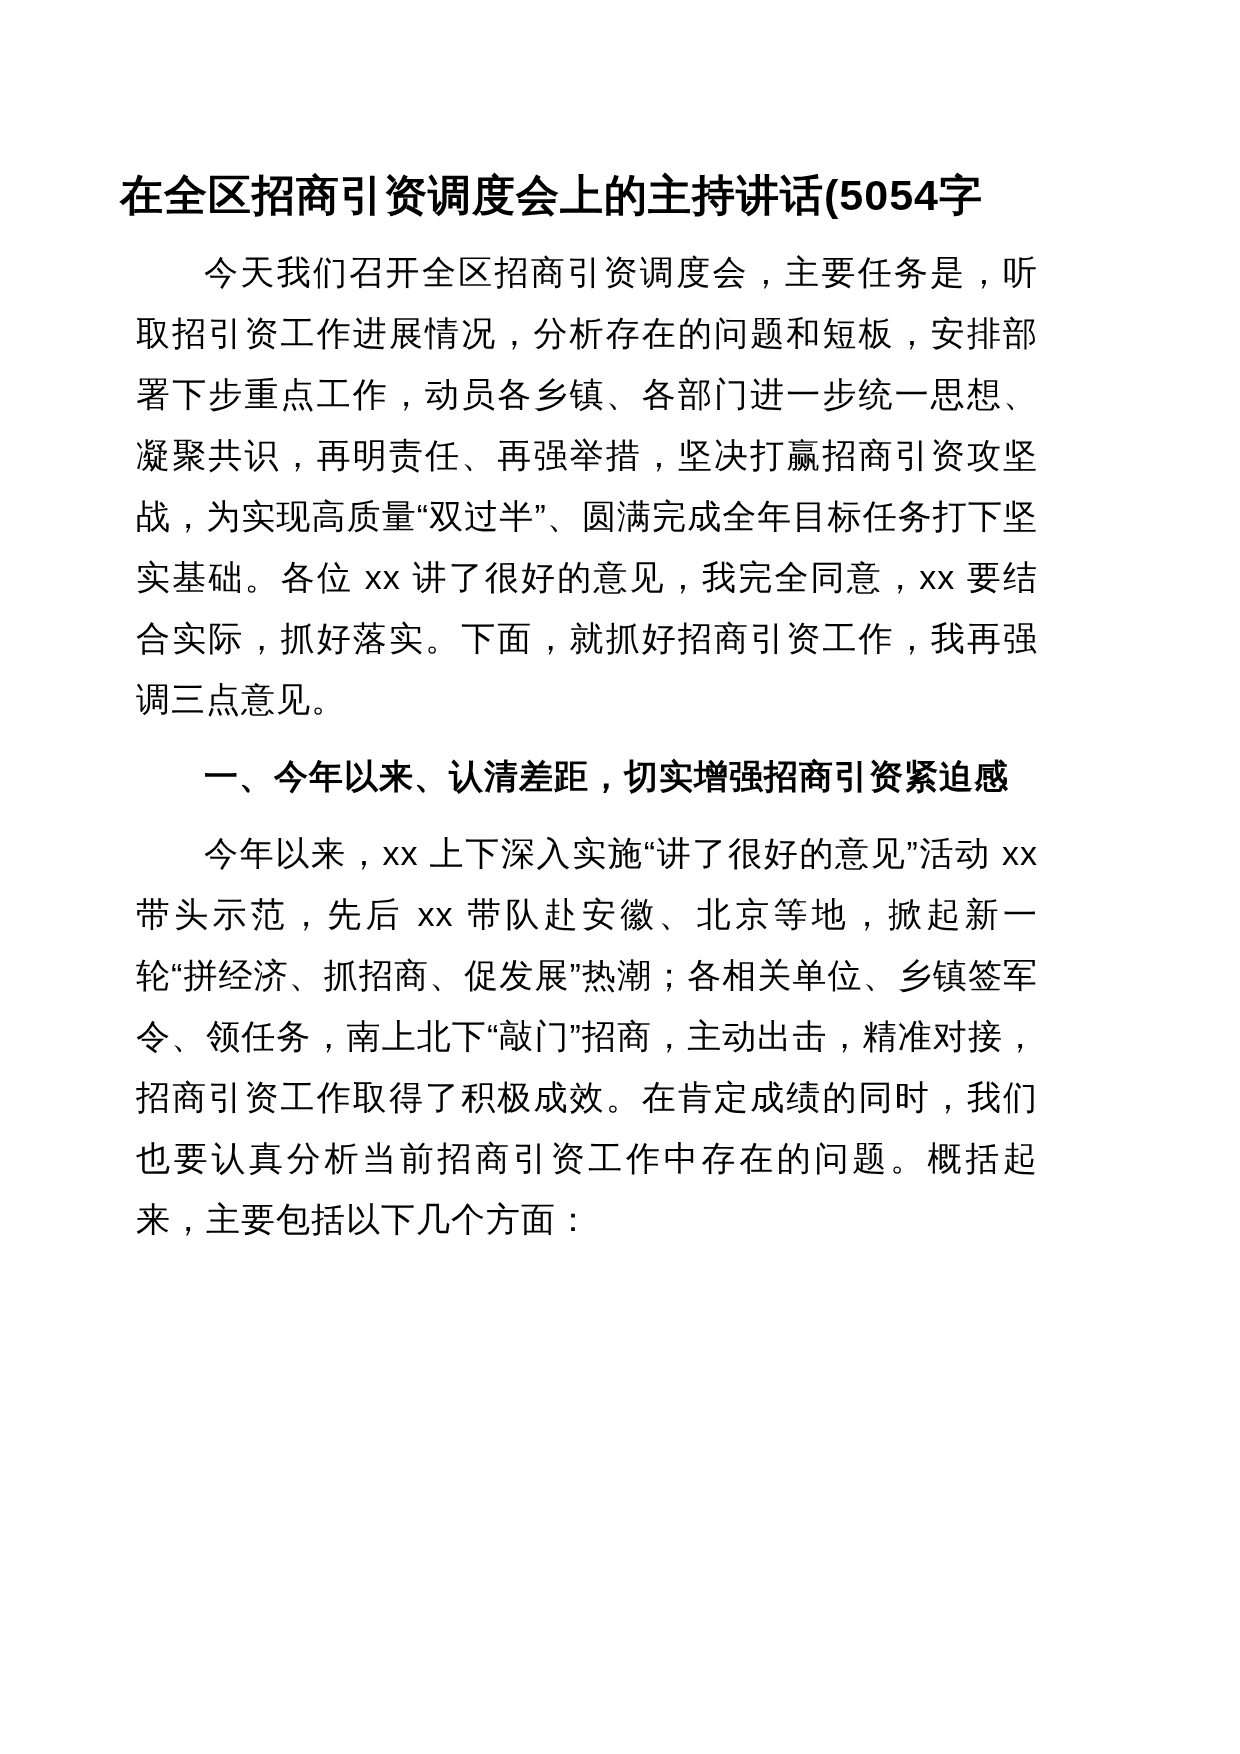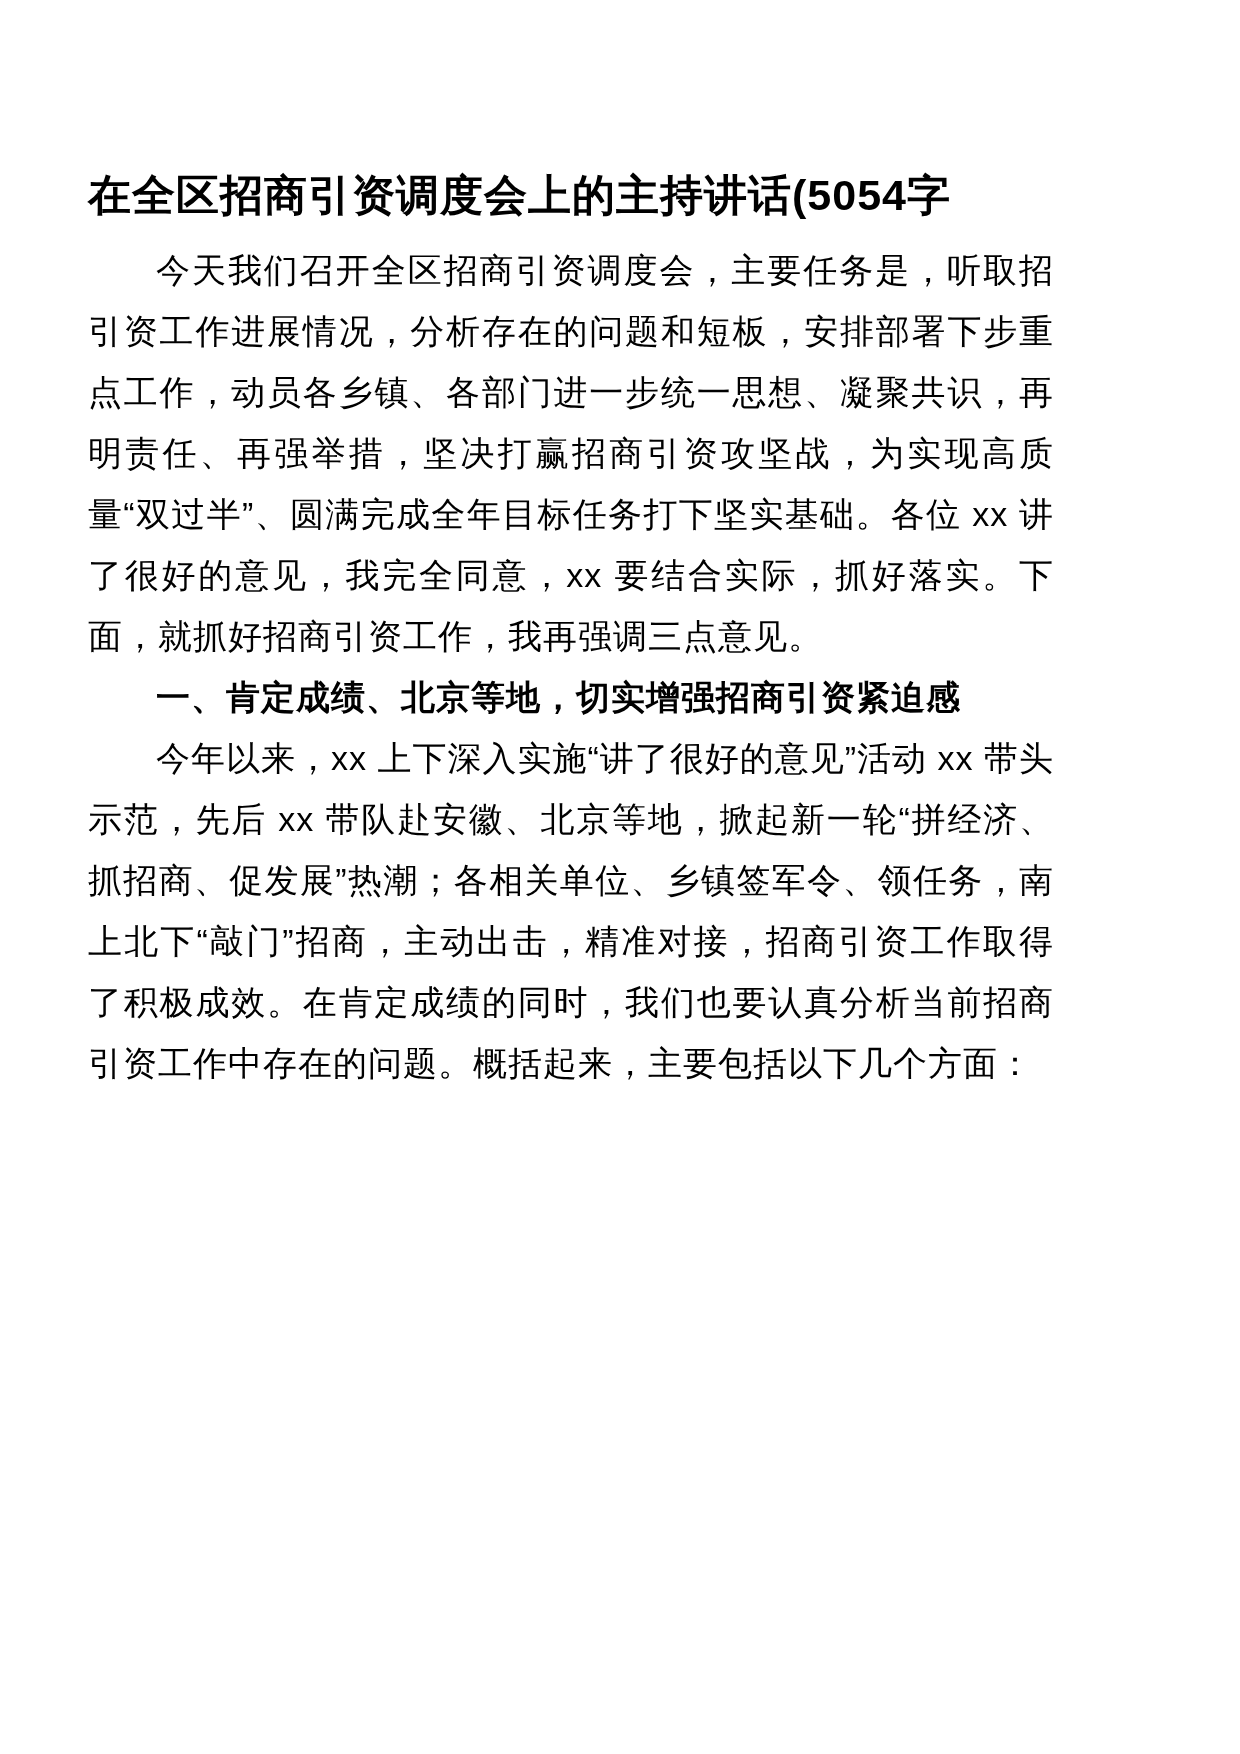--- a/index.html
+++ b/index.html
@@ -11,48 +11,48 @@
     height: 1754px;
     background: #ffffff;
     color: #000000;
     font-family: "Liberation Sans", "DejaVu Sans", sans-serif;
     overflow: hidden;
   }
   .page {
     box-sizing: border-box;
     width: 1240px;
     height: 1754px;
-    padding: 164px 186px 0 88px;
+    padding: 164px 186px 0 120px;
     background: #ffffff;
   }
   .doc-title {
     margin: 0 0 14px 0;
     font-size: 43px;
     font-weight: bold;
     line-height: 62px;
     letter-spacing: 1px;
     color: #000000;
   }
   .para {
-    margin: 0;
+    margin: 16px;
     font-size: 34px;
     line-height: 61px;
     letter-spacing: 1px;
     text-indent: 2em;
     text-align: justify;
     color: #000000;
   }
   .para.heading {
     font-weight: bold;
   }
 </style>
 </head>
 <body>
 
 <div class="page">
   <h1 class="doc-title">在全区招商引资调度会上的主持讲话(5054字</h1>
 
   <p class="para">今天我们召开全区招商引资调度会，主要任务是，听取招引资工作进展情况，分析存在的问题和短板，安排部署下步重点工作，动员各乡镇、各部门进一步统一思想、凝聚共识，再明责任、再强举措，坚决打赢招商引资攻坚战，为实现高质量“双过半”、圆满完成全年目标任务打下坚实基础。各位 xx 讲了很好的意见，我完全同意，xx 要结合实际，抓好落实。下面，就抓好招商引资工作，我再强调三点意见。</p>
 
-  <p class="para heading">一、肯定成绩、北京等地，切实增强招商引资紧迫感</p>
+  <p class="para heading">一、今年以来、认清差距，切实增强招商引资紧迫感</p>
 
   <p class="para">今年以来，xx 上下深入实施“讲了很好的意见”活动 xx 带头示范，先后 xx 带队赴安徽、北京等地，掀起新一轮“拼经济、抓招商、促发展”热潮；各相关单位、乡镇签军令、领任务，南上北下“敲门”招商，主动出击，精准对接，招商引资工作取得了积极成效。在肯定成绩的同时，我们也要认真分析当前招商引资工作中存在的问题。概括起来，主要包括以下几个方面：</p>
 </div>
 
 </body></html>

